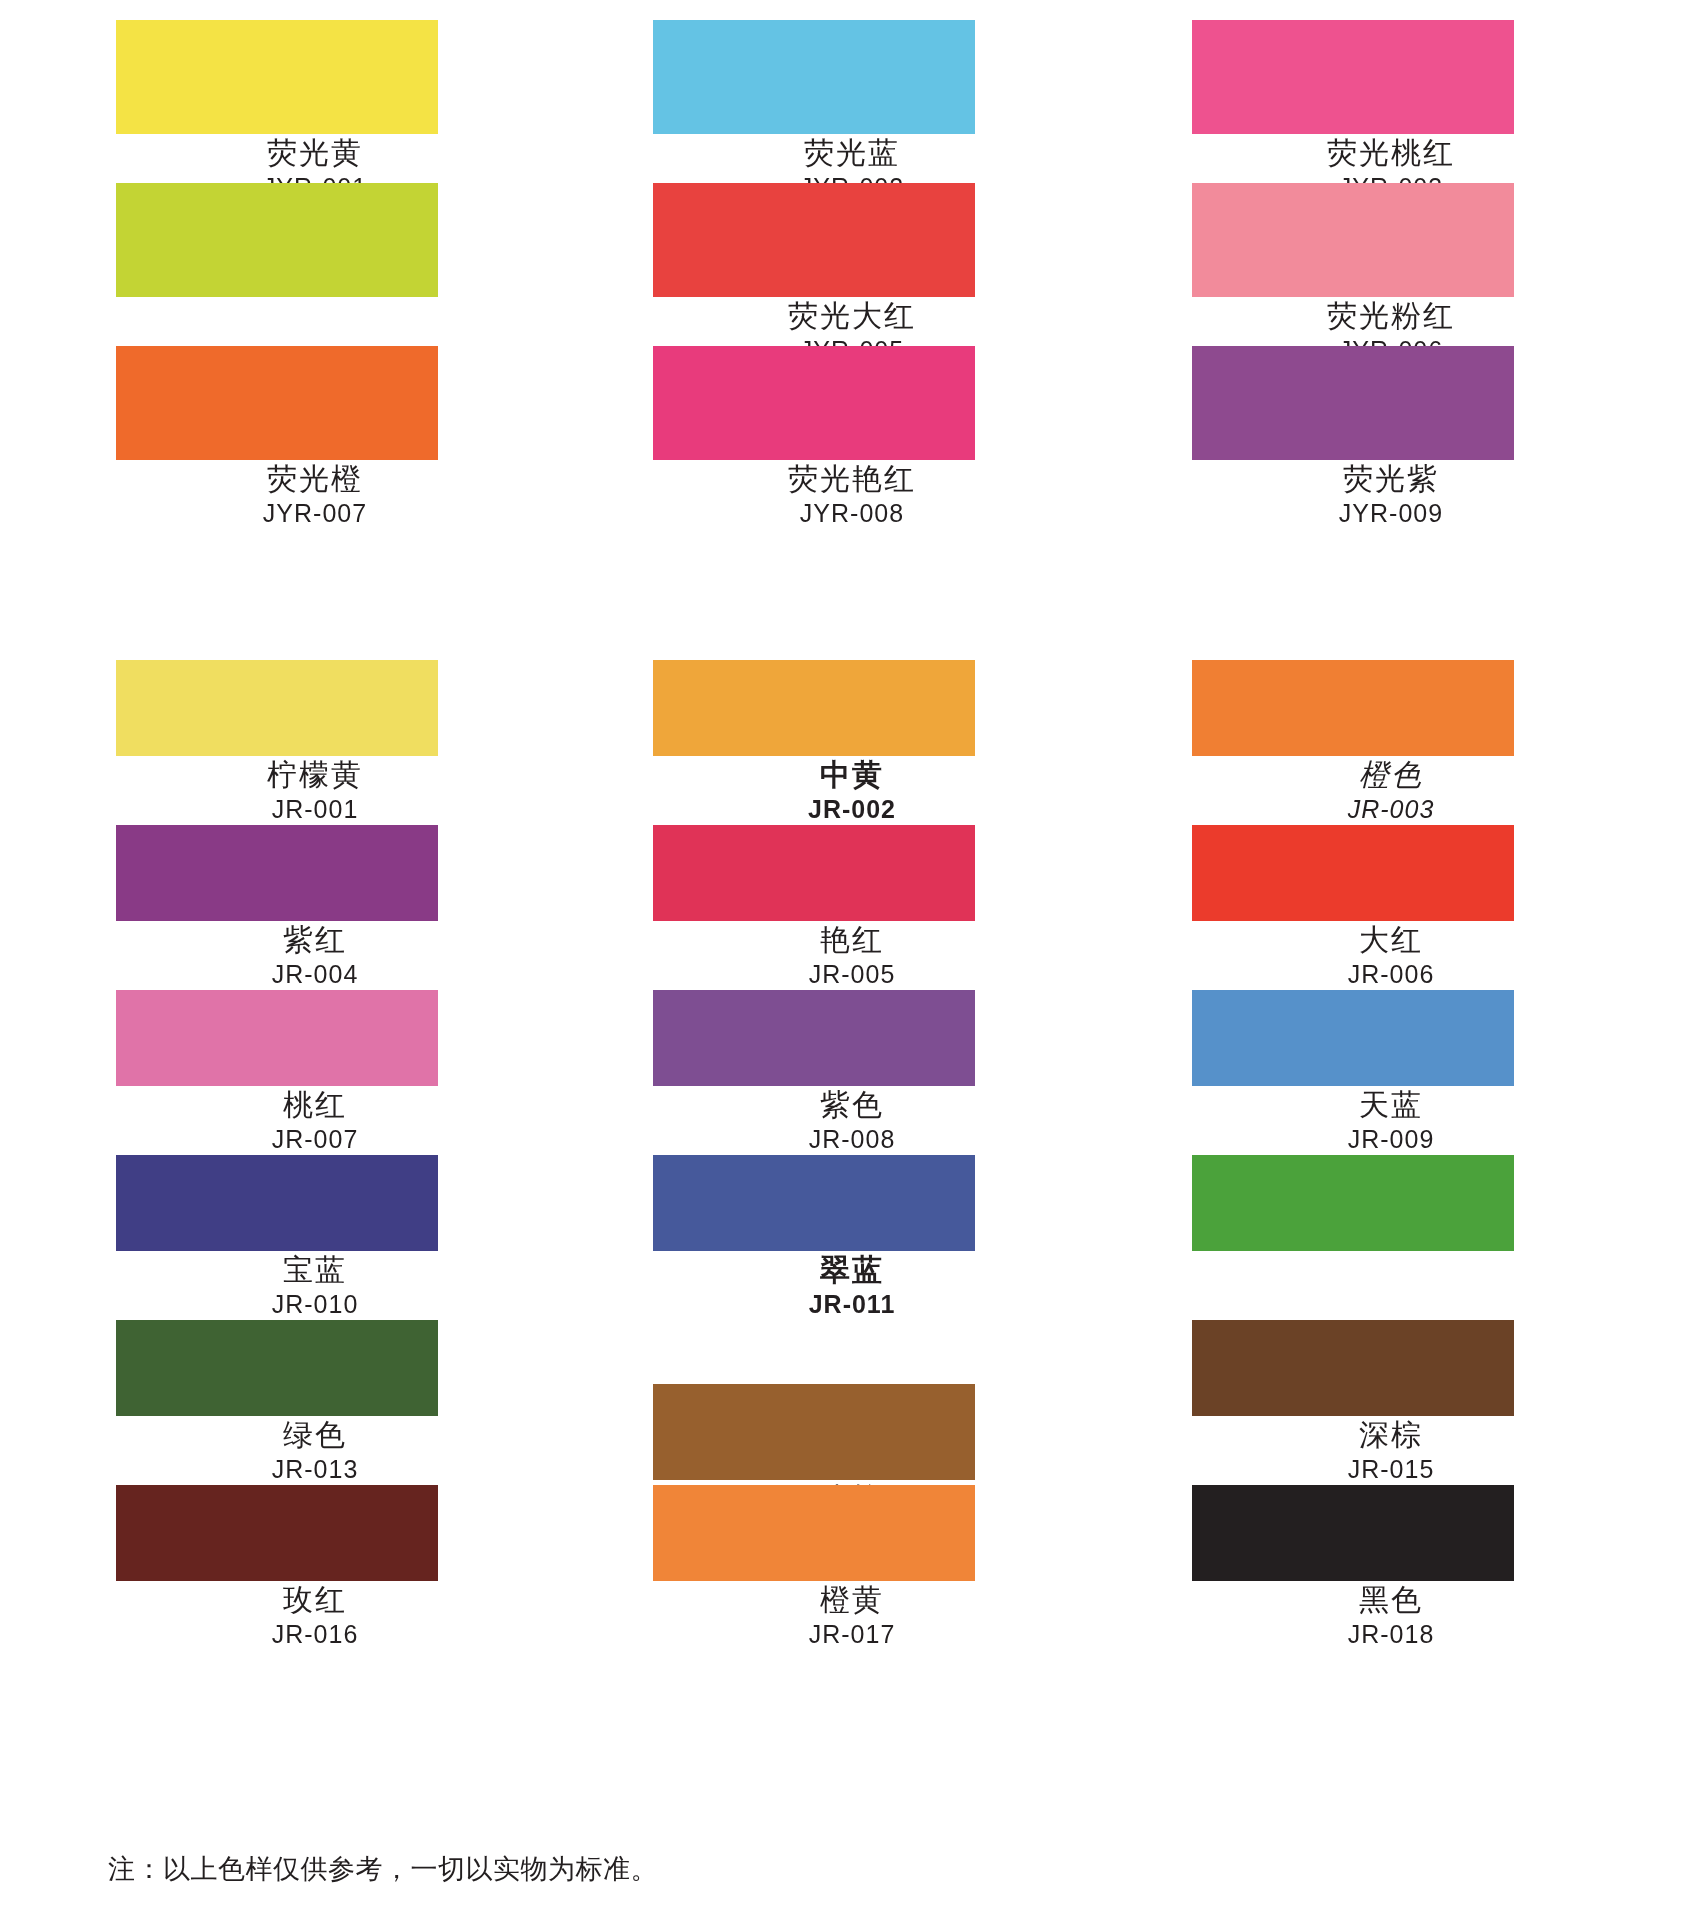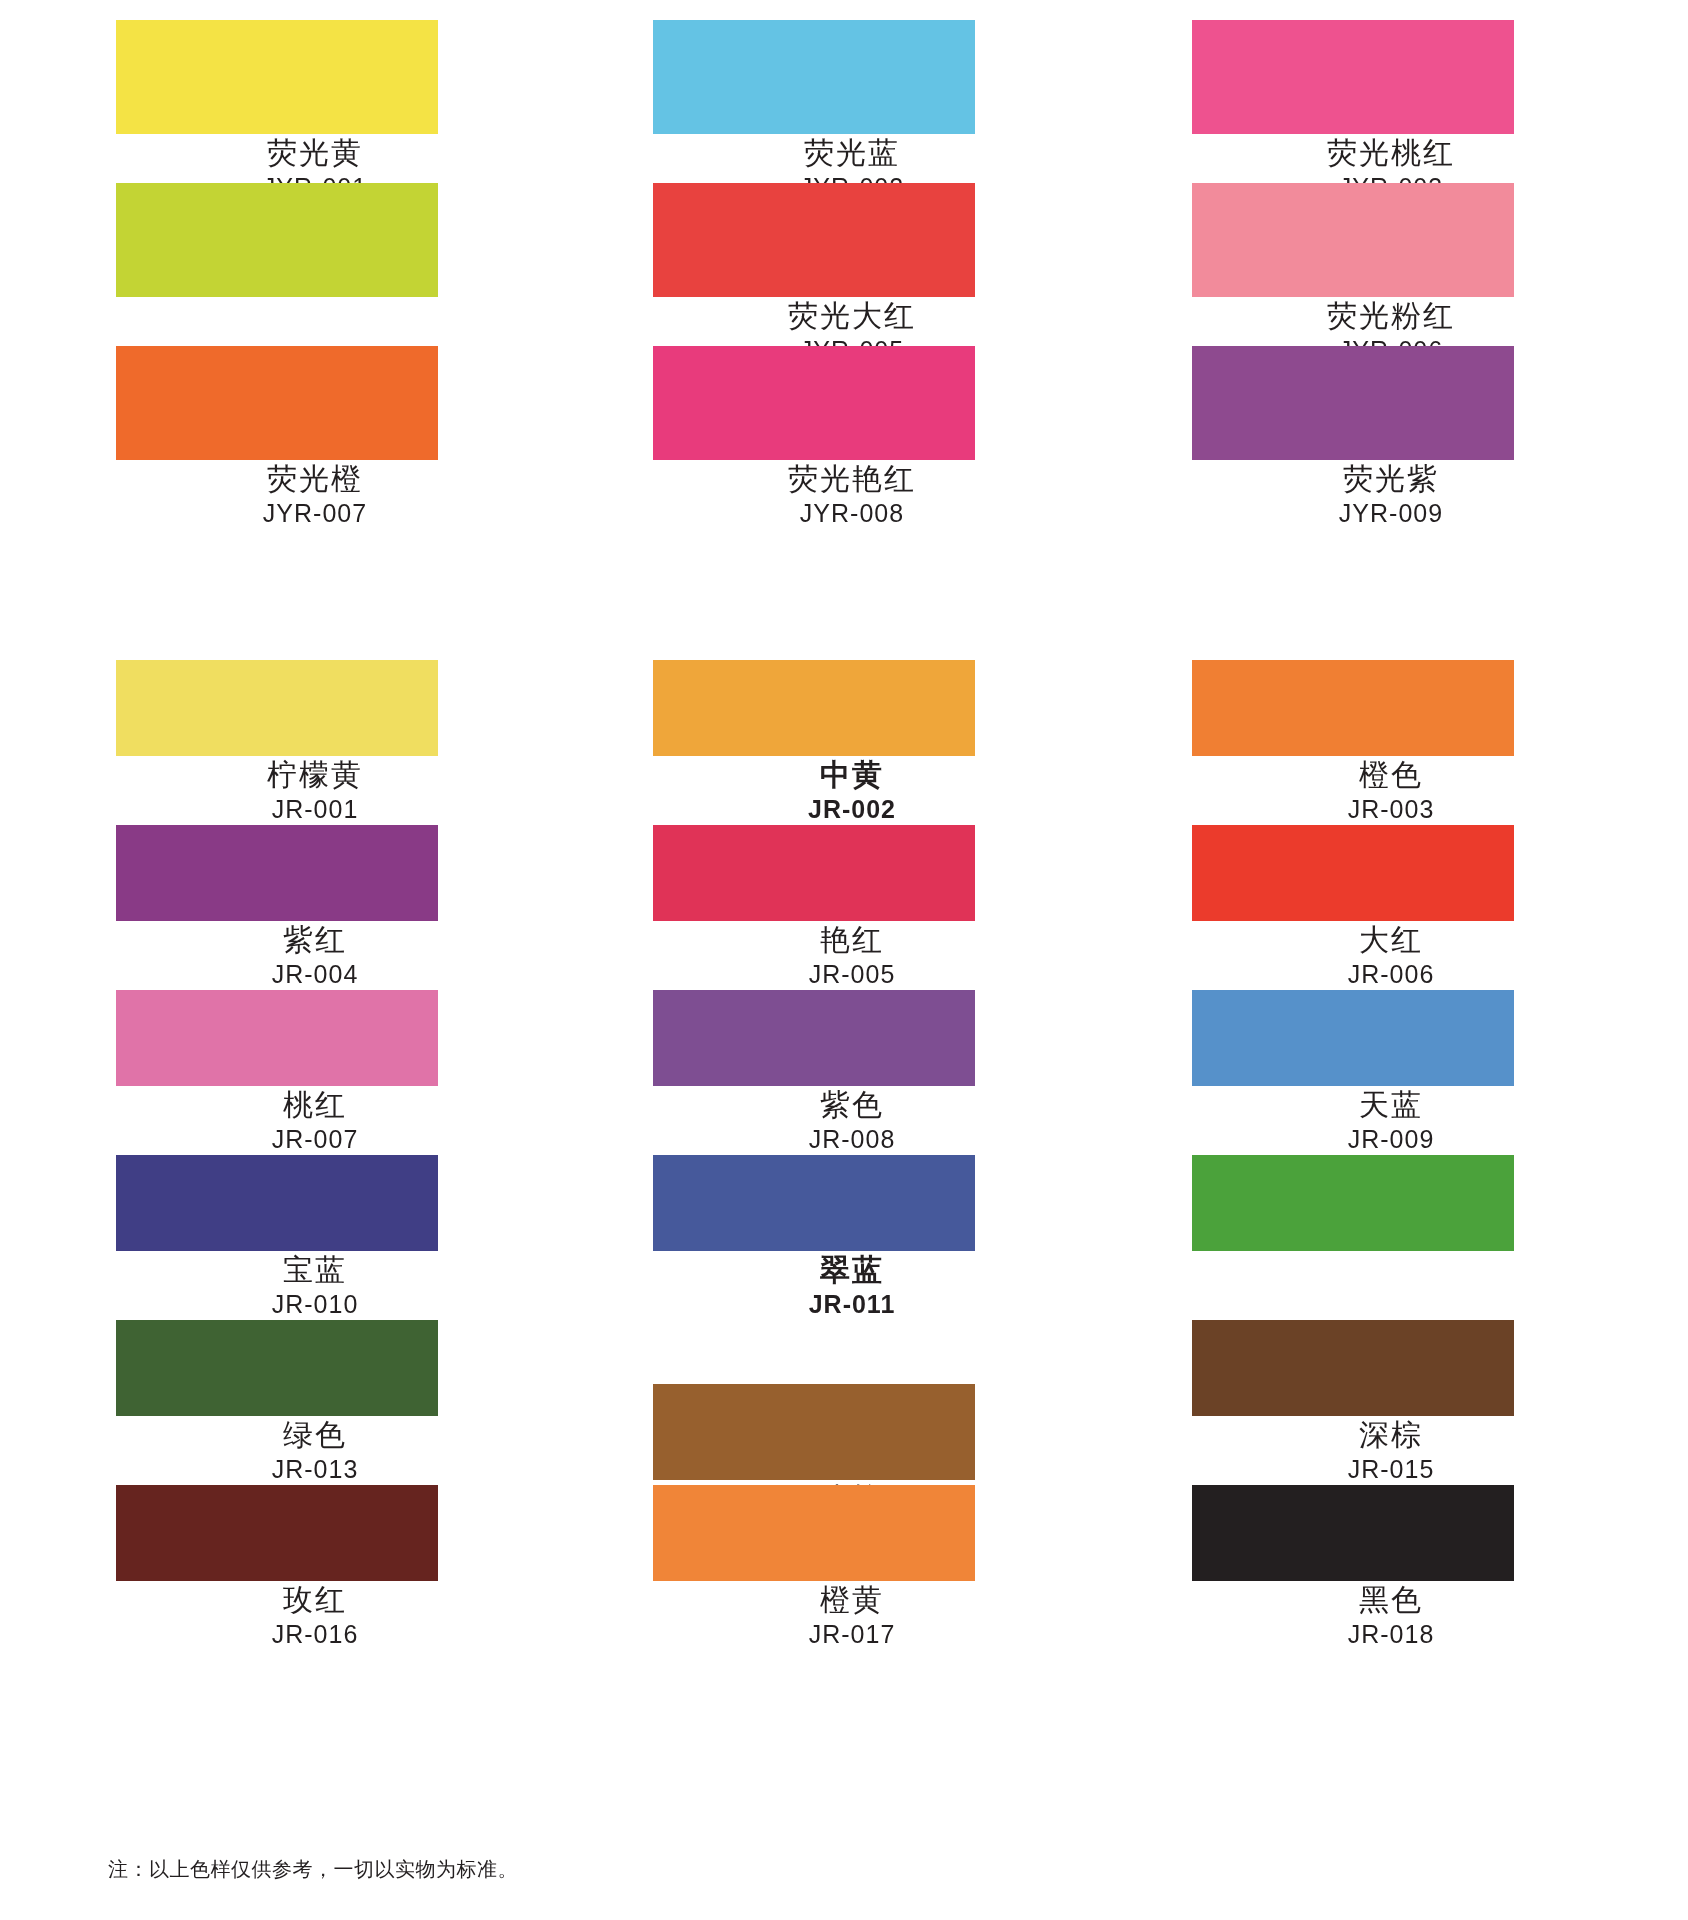--- a/index.html
+++ b/index.html
@@ -56,21 +56,21 @@
     line-height: 31px;
     letter-spacing: 1px;
     white-space: nowrap;
   }
 
   
   #note {
     position: absolute;
     left: 108px;
     top: 1855px;
-    font-size: 20px;
+    font-size: 27px;
     line-height: 28px;
     color: #231f20;
     letter-spacing: 0.5px;
     white-space: nowrap;
   }
 </style>
 </head>
 <body>
 
 <div id="sheet">
@@ -142,21 +142,21 @@
           <div class="ccode">JR-001</div>
         </div>
       </div>
       <div class="cell" style="left: 653px; top: 660px; font-weight: bold;">
         <div class="chip" style="height: 96px; background: rgb(239, 166, 58);"></div>
         <div class="caption">
           <div class="cname">中黄</div>
           <div class="ccode">JR-002</div>
         </div>
       </div>
-      <div class="cell" style="left: 1192px; top: 660px;">
+      <div class="cell" style="left: 1192px; top: 660px; font-style: italic;">
         <div class="chip" style="height: 96px; background: rgb(240, 127, 51);"></div>
         <div class="caption">
           <div class="cname">橙色</div>
           <div class="ccode">JR-003</div>
         </div>
       </div>
       <div class="cell" style="left: 116px; top: 825px;">
         <div class="chip" style="height: 96px; background: rgb(137, 58, 134);"></div>
         <div class="caption">
           <div class="cname">紫红</div>

